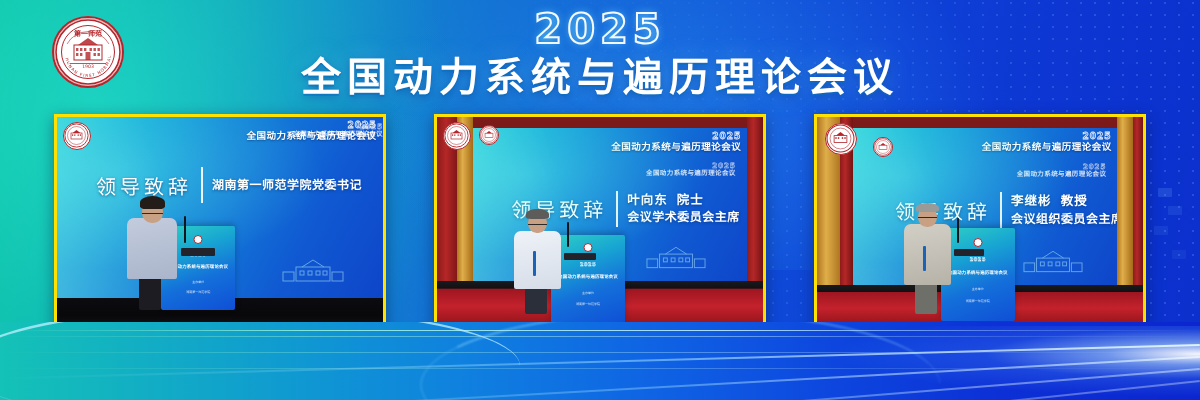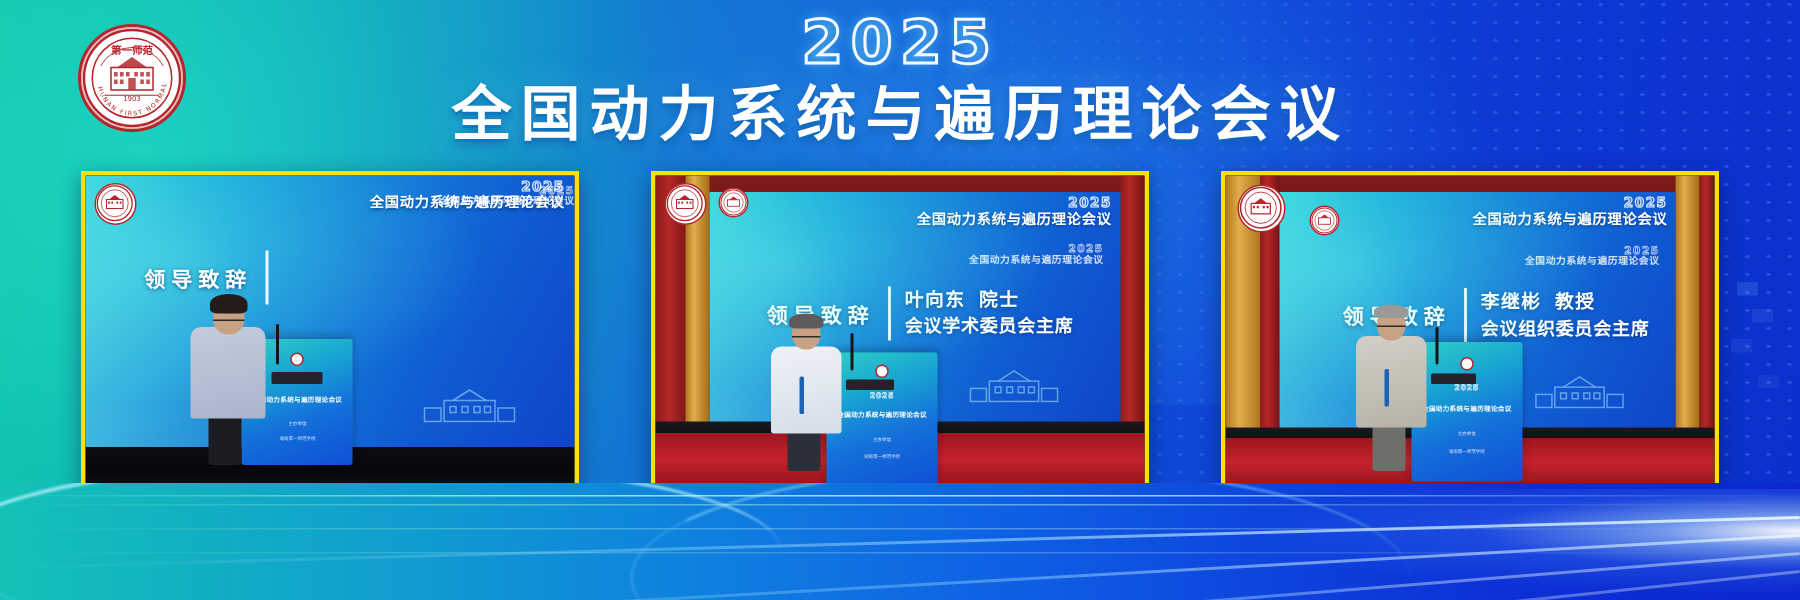--- a/index.html
+++ b/index.html
@@ -201,21 +201,21 @@
   .led-top2 .ly { display:block; font-size:7px; font-weight:700; color:transparent; -webkit-text-stroke:.6px rgba(255,255,255,.85); letter-spacing:1px;}
   .led-top2 .lt { display:block; font-size:6.5px; font-weight:700; color:#fff; letter-spacing:.4px;}
 
   .ledslogan {
     position:absolute;
     left:16%; top:40%;
     display:flex; align-items:center; gap:9px;
     white-space:nowrap;
   }
   .ledslogan .lead {
-    font-size:14px; font-weight:700; color:#fff; letter-spacing:4px;
+    font-size:20px; font-weight:400; color:#fff; letter-spacing:4px;
     text-shadow:0 1px 3px rgba(0,45,100,.65);
   }
   .ledslogan .bar { width:2px; height:36px; background:rgba(255,255,255,.92); }
   .ledslogan .who { line-height:1.45; }
   .ledslogan .who .nm { display:block; font-size:12.5px; font-weight:700; color:#fff; letter-spacing:1px; text-shadow:0 1px 3px rgba(0,45,100,.6);}
   .ledslogan .who .nm .ttl { margin-left:9px; }
   .ledslogan .who .org { display:block; font-size:12px; font-weight:700; color:#fff; letter-spacing:.5px; text-shadow:0 1px 3px rgba(0,45,100,.6);}
 
   .house {
     position:absolute; right:10%; bottom:6%;
@@ -345,20 +345,21 @@
       </div>
       <div class="led-top2" style="top:3%;right:0%;">
         <span class="ly">2025</span>
         <span class="lt">全国动力系统与遍历理论会议</span>
       </div>
 
       <div class="ledslogan" style="left:12%;top:24%;">
         <span class="lead">领导致辞</span>
         <span class="bar"></span>
         <span class="who">
+          <span class="org">湖南第一师范学院党委书记</span>
         </span>
       </div>
 
       <div class="house" style="right:12%;bottom:20%;">
         <svg width="62" height="26" viewBox="0 0 62 26">
             <g fill="none" stroke="rgba(190,245,255,.9)" stroke-width="1">
               <rect x="14" y="10" width="34" height="14"></rect>
               <path d="M20 10 L31 3 L42 10"></path>
               <rect x="18" y="14" width="4" height="4"></rect>
               <rect x="26" y="14" width="4" height="4"></rect>

